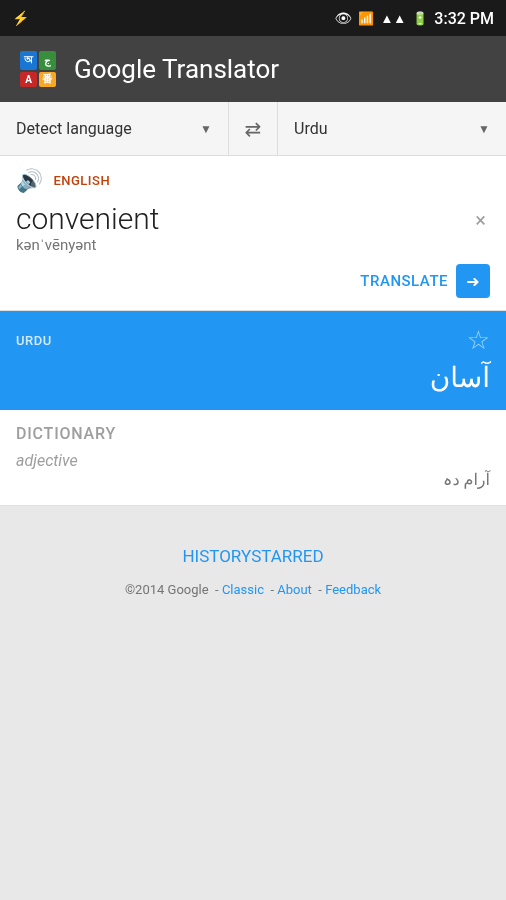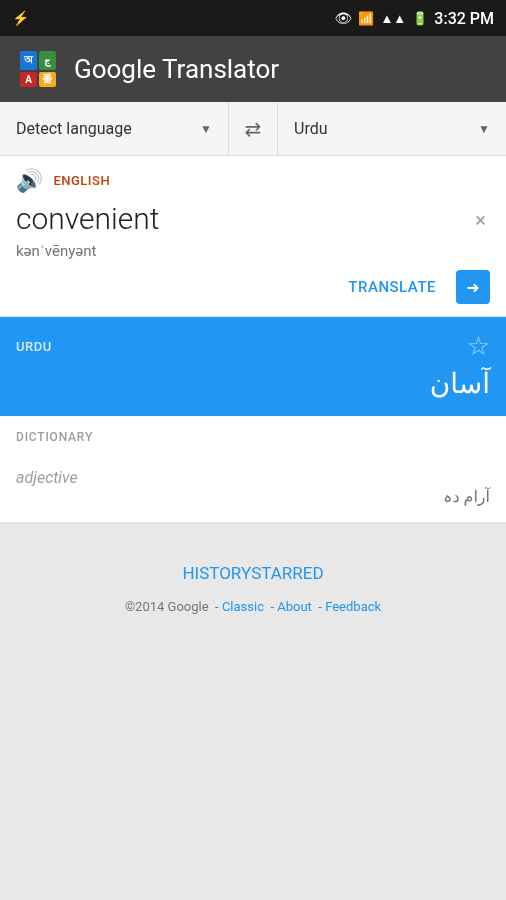--- a/index.html
+++ b/index.html
@@ -148,21 +148,20 @@
     .source-lang-text {
       font-size: 13px;
       font-weight: 500;
       color: #c2410c;
       letter-spacing: 0.5px;
     }
     .source-input-row {
       display: flex;
       align-items: flex-end;
       justify-content: space-between;
-      margin-bottom: 6px;
     }
     .source-word {
       font-size: 30px;
       font-weight: 300;
       color: #212121;
     }
     .clear-btn {
       color: #9e9e9e;
       font-size: 20px;
       cursor: pointer;
@@ -174,21 +173,21 @@
       margin-bottom: 10px;
     }
     .translate-btn-row {
       display: flex;
       justify-content: flex-end;
       align-items: center;
     }
     .translate-btn {
       display: flex;
       align-items: center;
-      gap: 20px;
+      gap: 8px;
       cursor: pointer;
     }
     .translate-text {
       font-size: 15px;
       font-weight: 500;
       color: #2196F3;
       letter-spacing: 0.5px;
     }
     .translate-arrow {
       background: #2196F3;
@@ -231,25 +230,25 @@
       text-align: right;
       direction: rtl;
     }
 
     
     .dictionary-section {
       background: white;
       padding: 14px 16px 16px;
     }
     .dict-label {
-      font-size: 12px;
+      font-size: 16px;
       font-weight: 500;
       color: #9e9e9e;
       letter-spacing: 0.8px;
-      margin-bottom: 24px;
+      margin-bottom: 8px;
     }
     .dict-pos {
       font-size: 16px;
       font-style: italic;
       color: #9e9e9e;
       margin-bottom: 0;
     }
     .dict-translation {
       font-size: 16px;
       color: #757575;

